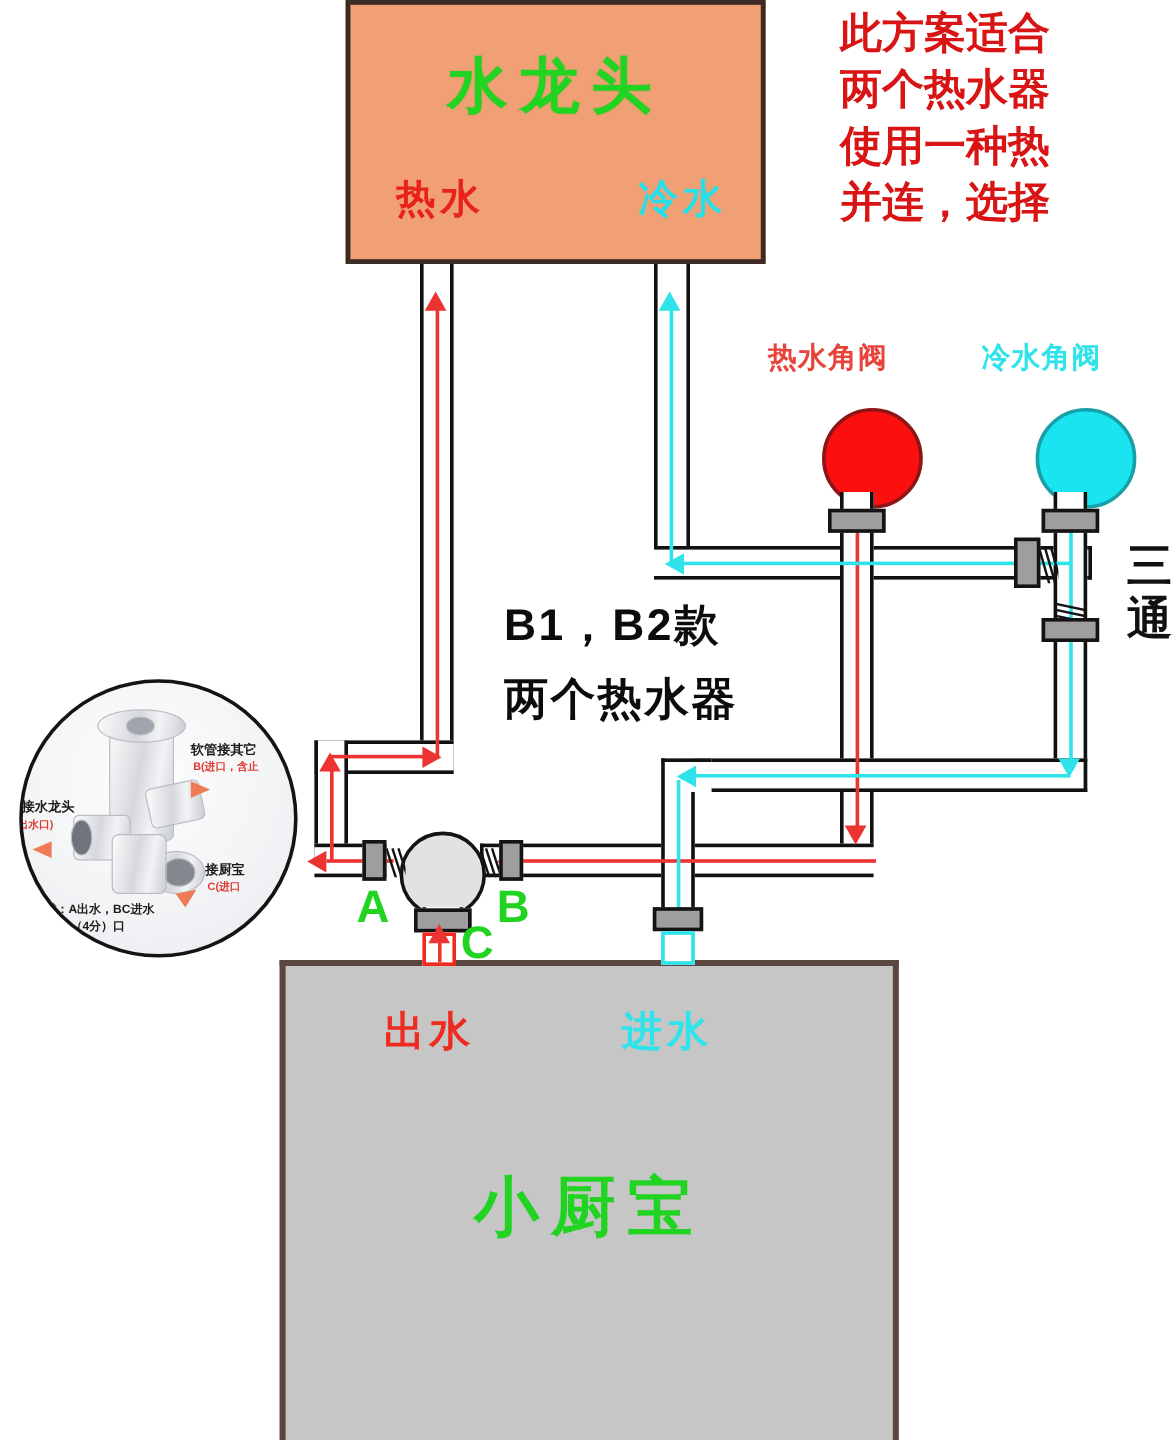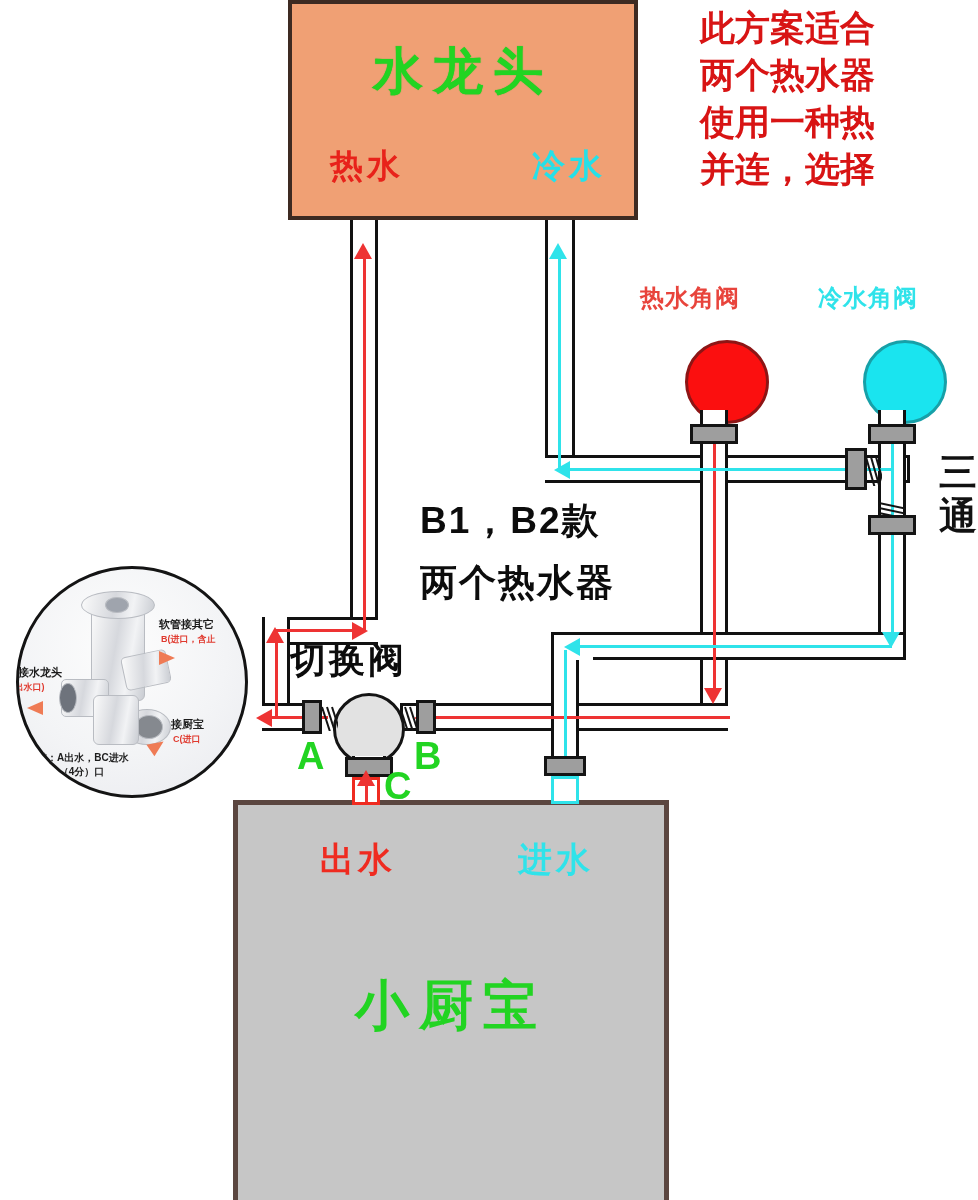--- a/index.html
+++ b/index.html
@@ -52,21 +52,21 @@
     left:420px;top:490px;color:#0c0c0c;font-size:37px;font-weight:700;
     line-height:62px;letter-spacing:2px;
   }
   #diagram-title span{display:block;}
   #switch-valve-label{
     left:290px;top:636px;color:#0c0c0c;font-size:36px;font-weight:700;letter-spacing:3px;
   }
 
   
   #heater-box{
-    left:233px;top:800px;width:436px;height:400px;
+    left:233px;top:800px;width:516px;height:400px;
     background:#c6c6c6;border:5px solid #5b4640;border-bottom:none;box-sizing:border-box;
   }
   #heater-out-label{position:absolute;left:82px;top:32px;color:#ef2b20;font-size:34px;font-weight:700;letter-spacing:4px;}
   #heater-in-label{position:absolute;left:280px;top:32px;color:#2fe3ea;font-size:34px;font-weight:700;letter-spacing:4px;}
   #heater-title{
     position:absolute;left:0;top:165px;width:100%;text-align:center;
     color:#22d422;font-size:54px;font-weight:700;letter-spacing:10px;
   }
 
   
@@ -140,21 +140,20 @@
   <div class="abs" id="cold-valve-label">冷水角阀</div>
   <div class="abs" id="tee-label">
     <span>三</span>
     <span>通</span>
   </div>
 
   <div class="abs" id="diagram-title">
     <span>B1，B2款</span>
     <span>两个热水器</span>
   </div>
-  <div class="abs" id="switch-valve-label">切换阀</div>
 
   <div class="abs" id="heater-box">
     <div id="heater-out-label">出水</div>
     <div id="heater-in-label">进水</div>
     <div id="heater-title">小厨宝</div>
   </div>
 
   <div class="pipe v abs" style="left:350px;top:220px;width:28px;height:425px;"></div>
 
   <div class="pipe abs" style="left:262px;top:617px;width:116px;height:28px;border-right:none;"></div>

